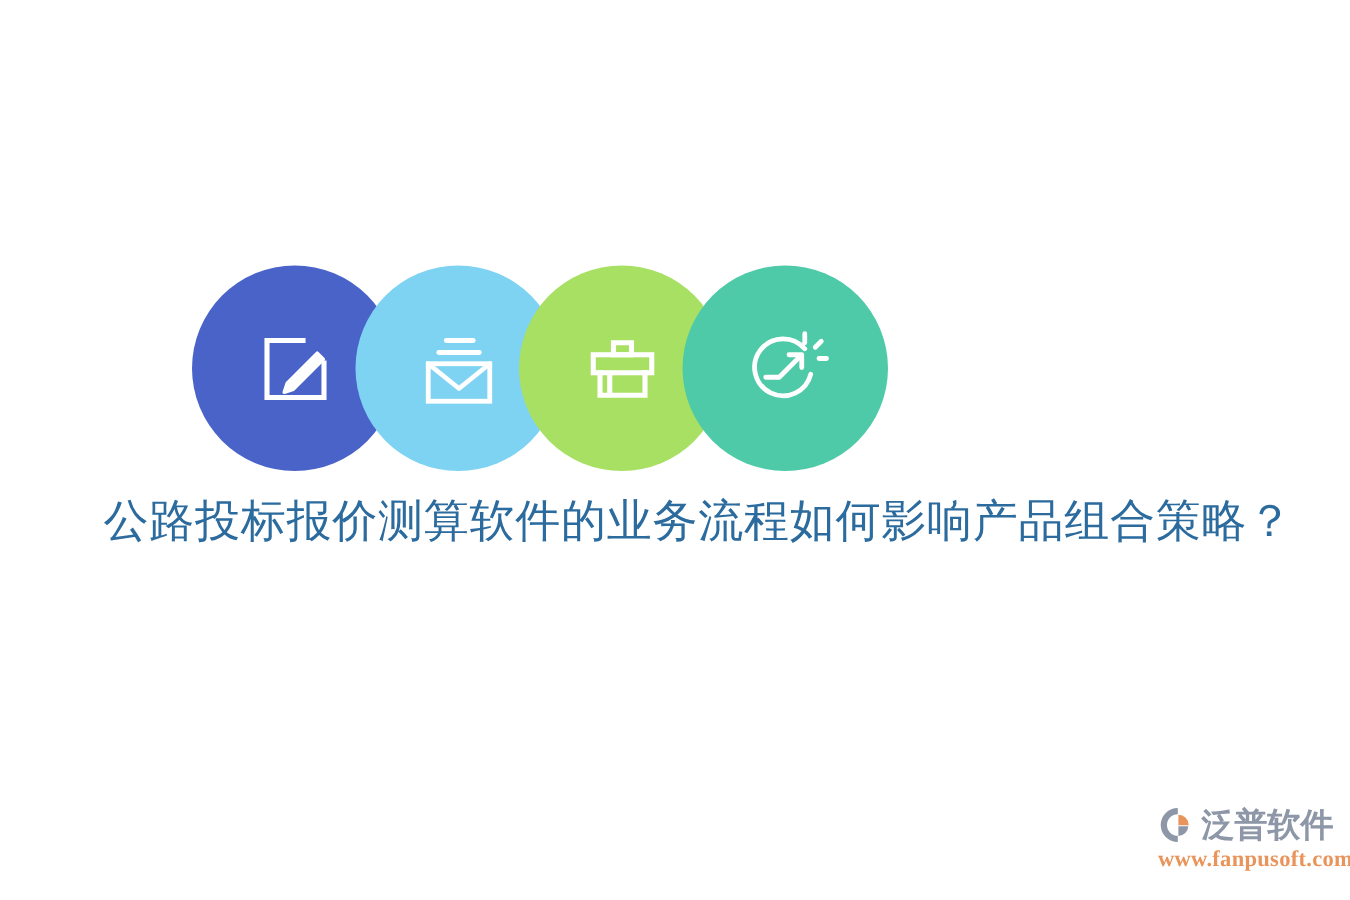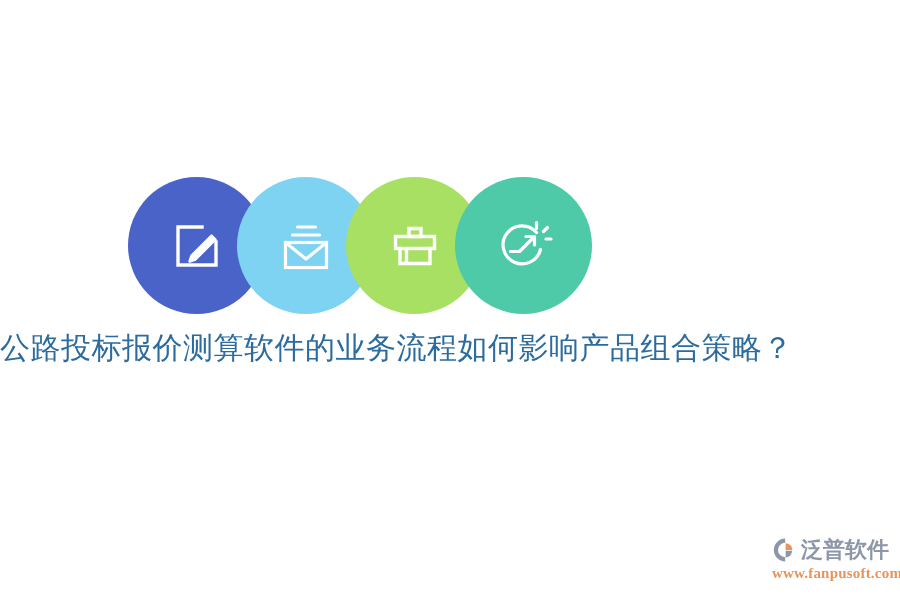--- a/index.html
+++ b/index.html
@@ -49,21 +49,21 @@
     display: block;
     overflow: visible;
   }
 
   
   .page-title {
     position: absolute;
     left: 0;
     top: 326px;
     width: 862px;
-    text-align: left;
+    text-align: right;
     font-family: "Liberation Serif", "DejaVu Serif", serif;
     font-size: 30px;
     line-height: 44px;
     letter-spacing: 0.5px;
     color: #2b6b9e;
     white-space: nowrap;
   }
 
   
   .logo {

